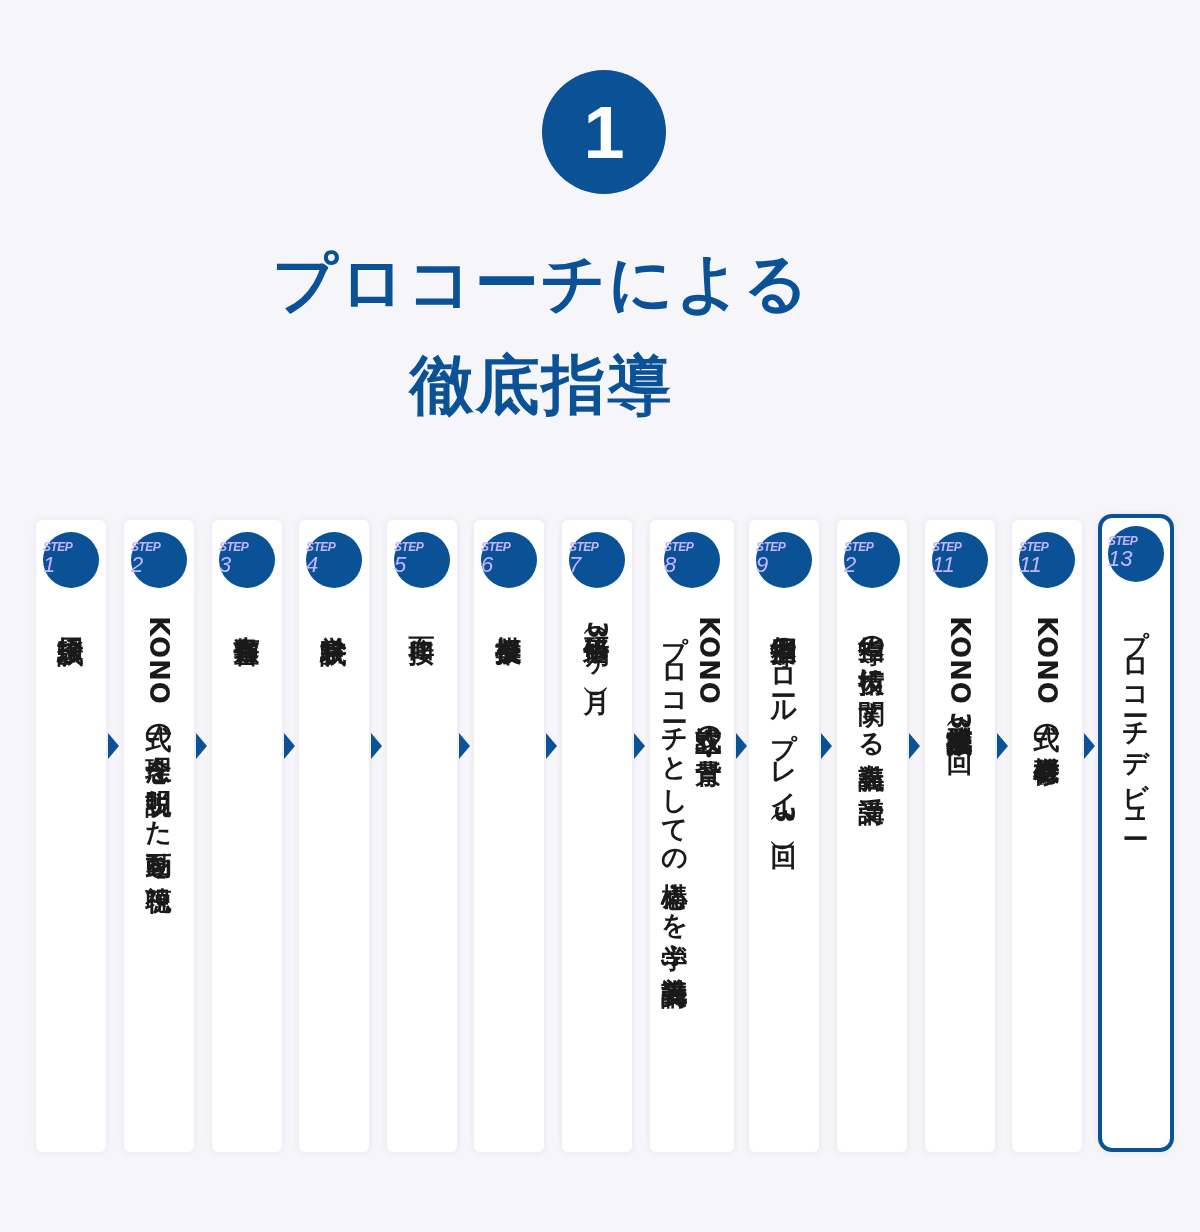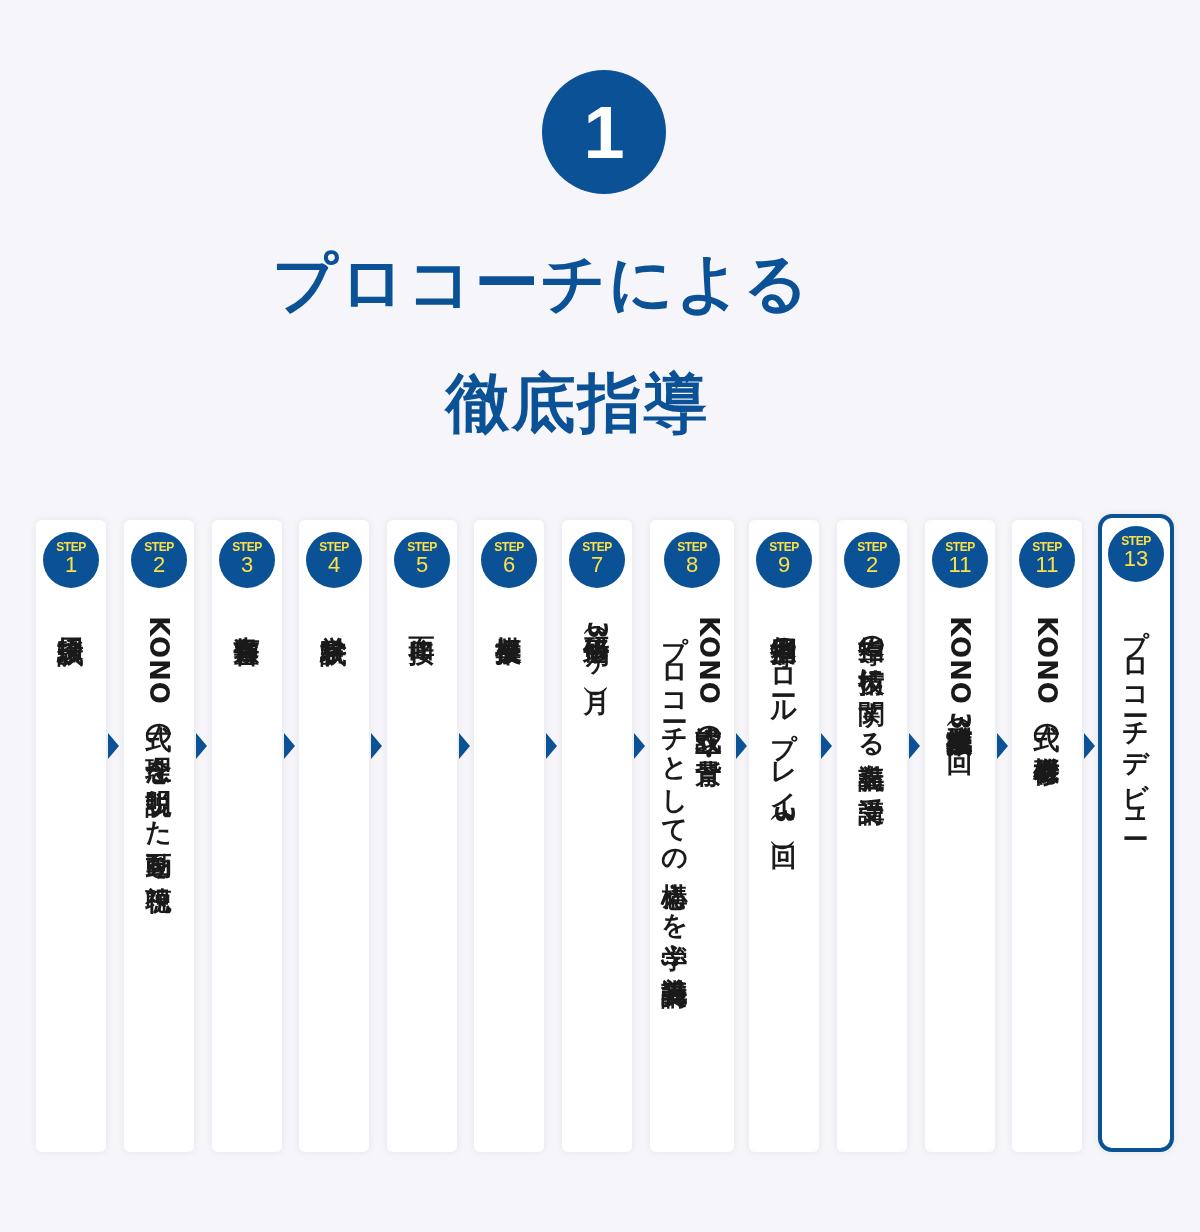--- a/index.html
+++ b/index.html
@@ -1,23 +1,23 @@
 <!DOCTYPE html>
 <html><head>
 <meta charset="utf-8">
 <style>
   html,body{margin:0;padding:0;}
   body{width:1200px;height:1232px;background:#f6f5f9;font-family:"DejaVu Sans","Liberation Sans",sans-serif;position:relative;overflow:hidden;}
   .badge{position:absolute;left:542px;top:70px;width:124px;height:124px;border-radius:50%;background:#0b5196;color:#fff;display:flex;align-items:center;justify-content:center;font-size:74px;font-weight:bold;font-family:"Liberation Sans",sans-serif;}
   .title{position:absolute;left:0;width:1083px;text-align:center;color:#0b5196;font-weight:bold;font-size:64px;letter-spacing:2px;}
   .t1{top:240px;}
-  .t2{top:360px;margin-left:36px;}
+  .t2{top:342px;}
   .card{position:absolute;top:520px;width:70px;height:632px;background:#fff;border-radius:6px;box-shadow:0 0 6px rgba(200,198,215,0.35);}
   .card.active{top:514px;width:72px;height:638px;border:4px solid #0b5196;border-radius:14px;box-sizing:border-box;}
-  .step{position:absolute;left:50%;top:12px;transform:translateX(-50%);width:56px;height:56px;border-radius:50%;background:#0b5196;color:#fde047;text-align:center;font-family:"Liberation Sans",sans-serif;}
+  .step{position:absolute;left:50%;top:12px;transform:translateX(-50%);width:56px;height:56px;border-radius:50%;background:#0b5196;color:#c4b5fd;font-family:"Liberation Sans",sans-serif;font-style:italic;}
   .card.active .step{top:8px;}
   .step .lbl{display:block;font-size:12px;font-weight:bold;margin-top:9px;line-height:12px;letter-spacing:-0.5px;}
   .step .num{display:block;font-size:22px;line-height:24px;}
   .vtext{position:absolute;top:96px;left:50%;transform:translateX(-50%);writing-mode:vertical-rl;font-size:26px;font-weight:bold;color:#1a1a1a;line-height:34px;letter-spacing:1px;white-space:nowrap;}
   .card.active .vtext{top:92px;}
   .arrow{position:absolute;top:733px;width:0;height:0;border-top:13px solid transparent;border-bottom:13px solid transparent;border-left:11px solid #0b5196;}
 </style>
 </head>
 <body>
 

